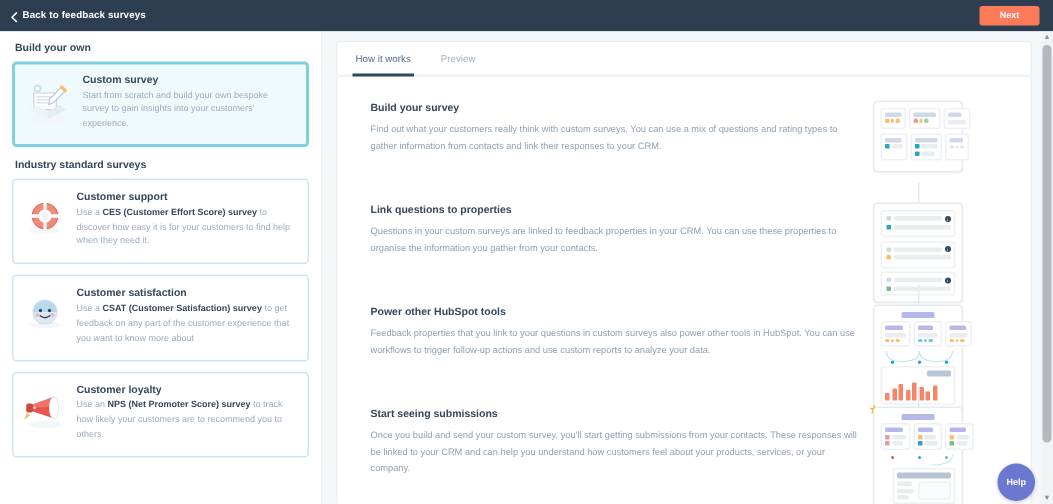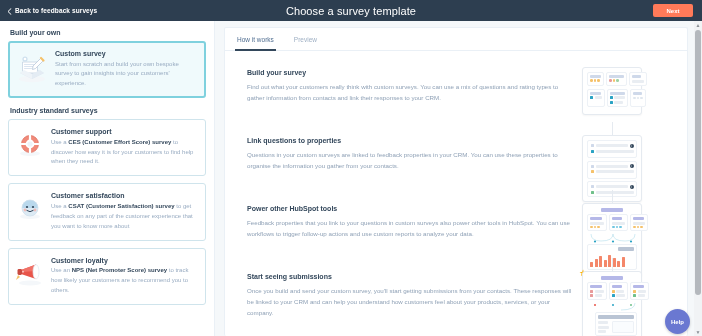--- a/index.html
+++ b/index.html
@@ -274,21 +274,20 @@
 
 <div class="topbar">
   <div class="back-link">
     <span class="chev">
       <svg width="5" height="7" viewBox="0 0 5 7">
           <path d="M4 0.6 L1 3.5 L4 6.4" stroke="#ffffff" stroke-width="1" fill="none" stroke-linecap="round" stroke-linejoin="round"></path>
         </svg>
     </span>
     <span>Back to feedback surveys</span>
   </div>
-  <div class="topbar-title">Choose a survey template</div>
   <button class="next-btn">Next</button>
 </div>
 
 <div class="body-wrap">
 
   <div class="left-panel">
 
     <div class="section-head">Build your own</div>
 
     <div class="card selected">

